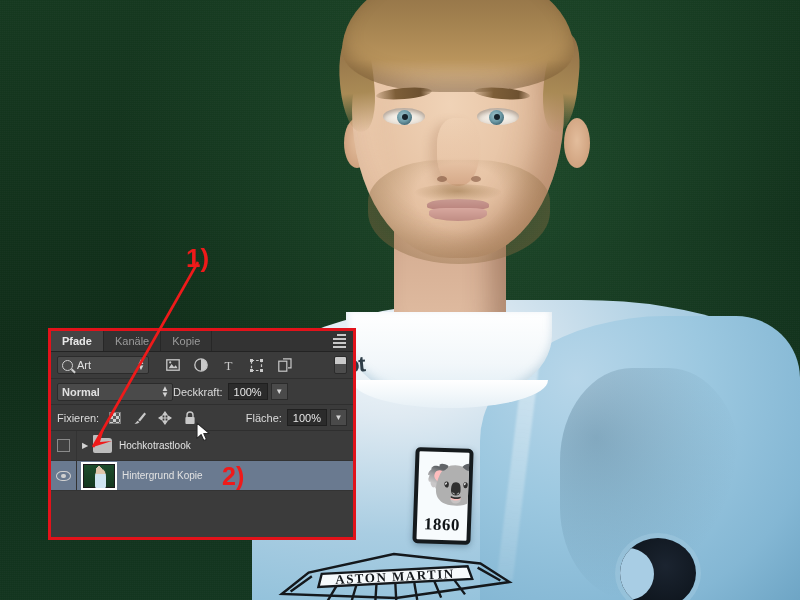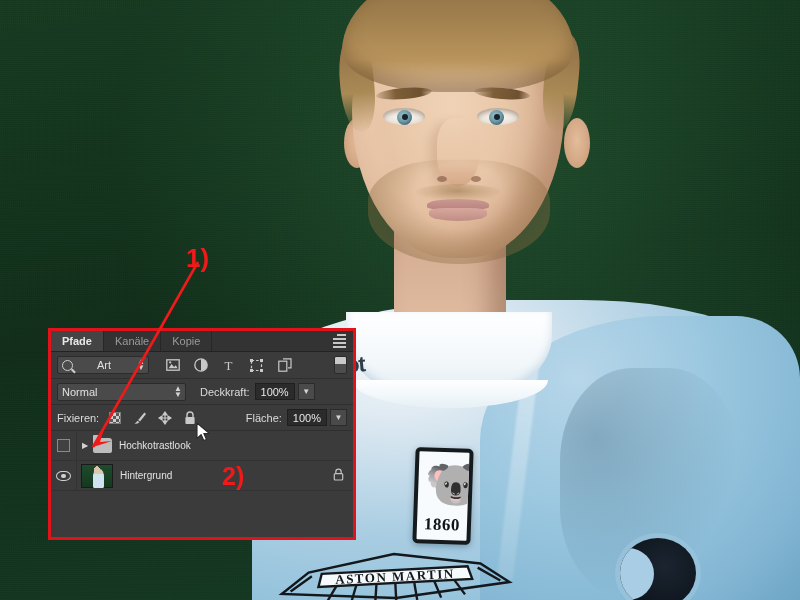--- a/index.html
+++ b/index.html
@@ -297,21 +297,20 @@
   .select {
     height: 18px;
     background: #4a4a4a;
     border: 1px solid #2b2b2b;
     border-radius: 2px;
     display: flex; align-items: center;
     padding: 0 4px;
     color: #e0e0e0;
     font-size: 11px;
     position: relative;
-    gap: 20px;
   }
   .select.kind { width: 92px; }
   .select .stepper {
     position: absolute; right: 3px; top: 50%;
     transform: translateY(-50%);
     display: flex; flex-direction: column;
     line-height: 6px; font-size: 8px; color: #d5d5d5;
   }
   .mag {
     width: 11px; height: 11px;
@@ -333,21 +332,21 @@
   }
   .ficon { width: 15px; height: 15px; color: #c9c9c9; display: flex; align-items: center; justify-content: center; }
   .toggle-pill {
     margin-left: auto;
     width: 13px; height: 18px;
     background: linear-gradient(180deg,#c9c9c9 0 46%, #4d4d4d 46% 100%);
     border: 1px solid #2b2b2b;
     border-radius: 2px;
   }
 
-  .select.blend { width: 129px; }
+  .select.blend { width: 116px; font-weight: bold; }
   .lbl { color: #dcdcdc; font-size: 11px; }
   .field {
     height: 17px; min-width: 40px;
     background: #2b2b2b;
     border: 1px solid #1f1f1f;
     color: #e6e6e6;
     font-size: 11px;
     display: flex; align-items: center; justify-content: center;
     padding: 0 5px;
   }
@@ -575,21 +574,21 @@
     </div>
 
     <div class="row">
       <div class="select blend">
         <span>Normal</span>
         <span class="stepper">
             <span>▲</span>
             <span>▼</span>
           </span>
       </div>
-      <span class="lbl" style="margin-left:14px">Deckkraft:</span>
+      <span class="lbl" style="margin-left:0">Deckkraft:</span>
       <span class="field" style="margin-left:5px">100%</span>
       <span class="mini-arrow">▼</span>
     </div>
 
     <div class="row">
       <span class="lbl">Fixieren:</span>
       <span class="lock-icons">
         <span class="lockico">
             <span class="checker"></span>
           </span>
@@ -626,34 +625,28 @@
 
       <div class="layer">
         <span class="vis">
           <span class="vis-empty"></span>
         </span>
         <span class="disclosure">▶</span>
         <span class="folder"></span>
         <span class="layer-name">Hochkotrastlook</span>
       </div>
 
-
-      <div class="layer">
+      <div class="layer selected">
         <span class="vis">
           <span class="eye"></span>
         </span>
-        <span class="thumb"></span>
-        <span class="layer-name">Hintergrund</span>
-        <span class="lock-badge">
-          <svg width="11" height="13" viewBox="0 0 11 13">
-              <path d="M2.8 5.6 V3.9 a2.7 2.7 0 0 1 5.4 0 V5.6" fill="none" stroke="#c2c2c2" stroke-width="1.2"></path>
-              <rect x="1.3" y="5.6" width="8.4" height="6.4" rx="1" fill="none" stroke="#c2c2c2" stroke-width="1.2"></rect>
-            </svg>
-        </span>
+        <span class="thumb sel-brackets"></span>
+        <span class="layer-name">Hintergrund Kopie</span>
       </div>
+
 
       <div class="layers-filler"></div>
     </div>
   </div>
 
   <div class="anno-box"></div>
 
   <svg class="anno-arrow" viewBox="0 0 800 600">
     <line x1="198" y1="262" x2="93" y2="447" stroke="#ef1a1a" stroke-width="2.6"></line>
     <path d="M93 447 L104 429 L100 442 L112 441 Z" fill="#ef1a1a"></path>

